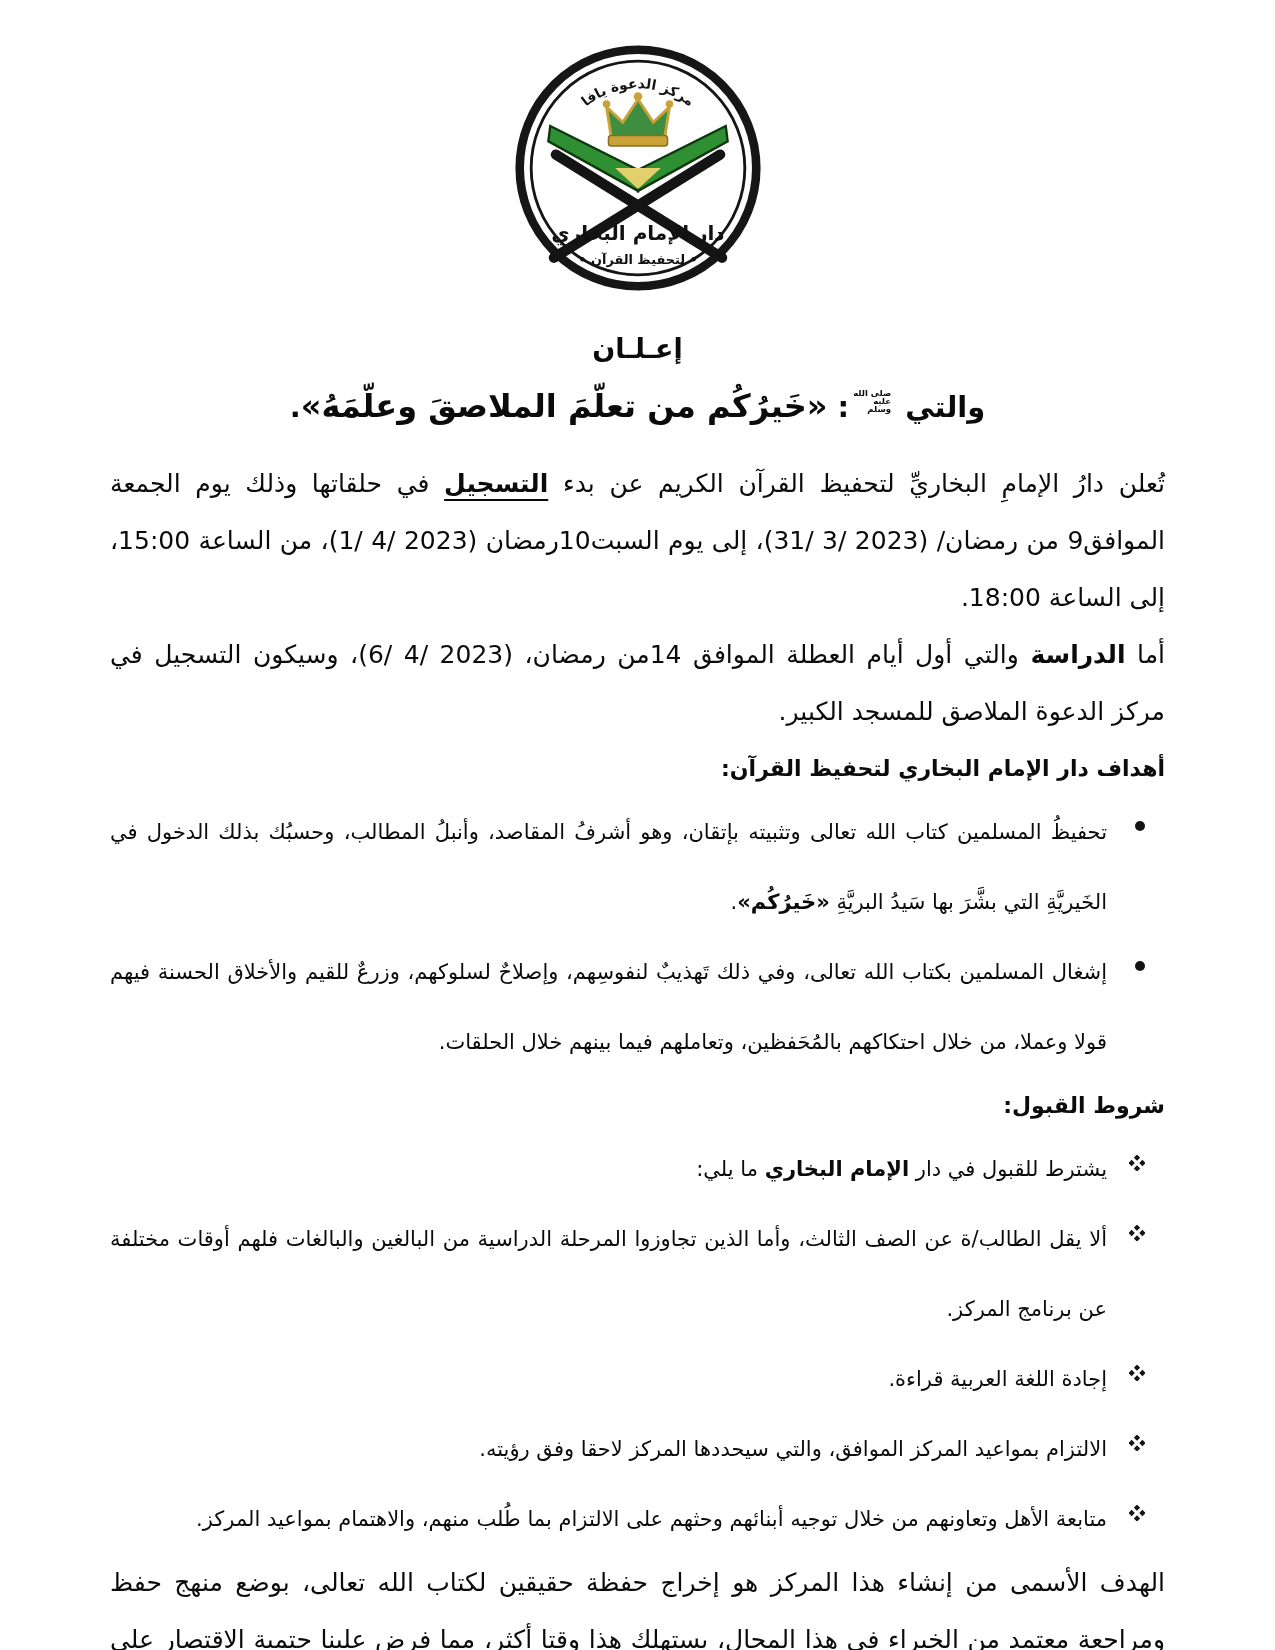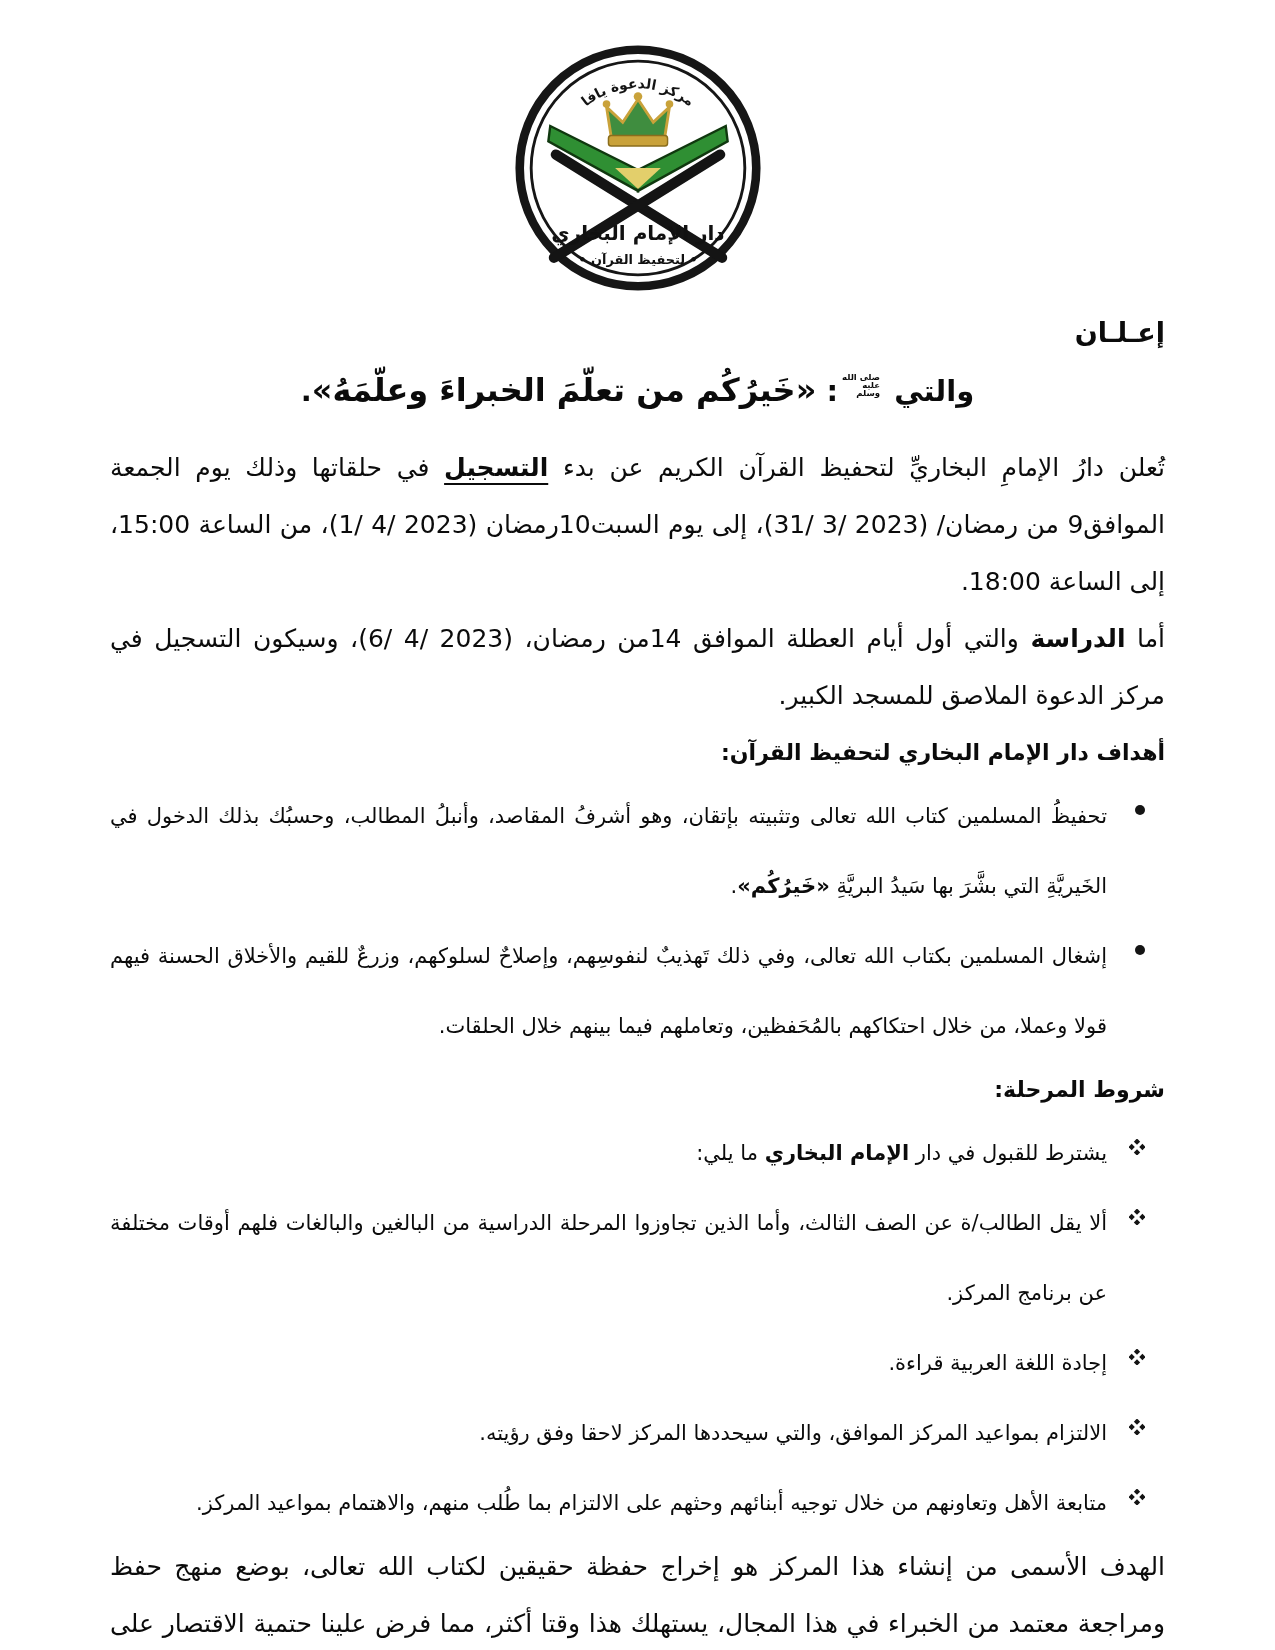--- a/index.html
+++ b/index.html
@@ -14,22 +14,22 @@
     box-sizing:border-box;
     padding:0 110px;
     overflow:hidden;
   }
   
   .logo-wrap{width:248px;margin:44px auto 0;}
   .logo-svg{display:block;width:248px;height:248px;}
   .logo-svg text{font-family:"DejaVu Sans", sans-serif;}
   
   .title{
-    text-align:right;font-weight:bold;font-size:27px;
-    margin:20px 0 0;line-height:42px;
+    text-align:center;font-weight:bold;font-size:27px;
+    margin:36px 0 0;line-height:42px;
   }
   .quote{
     text-align:center;font-size:29px;font-weight:bold;
     margin:8px 0 20px;line-height:56px;
   }
   .quote .q-text{font-size:32px;}
   .saw{
     display:inline-block;vertical-align:middle;
     margin:0 4px;transform:translateY(-8px);
     text-align:right;font-weight:bold;
@@ -81,33 +81,33 @@
         <path d="M130,154 L224,102 L222,86 L130,132 Z" fill="#2f8f33" stroke="#10380f" stroke-width="2.5"></path>
         <path d="M130,152 L106,130 L154,130 Z" fill="#e3cf6b"></path>
       </g>
       <text x="130" y="206" text-anchor="middle" font-size="21" font-weight="bold" fill="#111111">دار الإمام البخاري</text>
       <text x="130" y="231" text-anchor="middle" font-size="13.5" font-weight="bold" fill="#111111">• لتحفيظ القرآن •</text>
     </svg>
   </div>
 
   <h1 class="title">إعـلـان</h1>
 
-  <div class="quote"><span class="b">والتي </span><span class="saw"><span>صلى الله</span><span>عليه</span><span>وسلم</span></span><span class="b">: </span><span class="q-text">«خَيرُكُم من تعلّمَ الخبراءَ وعلّمَهُ»</span><span class="b">.</span></div>
+  <div class="quote"><span class="b">والتي </span><span class="saw"><span>صلى الله</span><span>عليه</span><span>وسلم</span></span><span class="b">: </span><span class="q-text">«خَيرُكُم من تعلّمَ الملاصقَ وعلّمَهُ»</span><span class="b">.</span></div>
 
   <p class="body p1"><span>تُعلن دارُ الإمامِ البخاريِّ لتحفيظ القرآن الكريم عن بدء </span><span class="b u">التسجيل</span><span> في حلقاتها وذلك يوم الجمعة الموافق9 من رمضان/ </span><span class="num" dir="ltr">(31/ 3/ 2023)</span><span>، إلى يوم السبت10رمضان </span><span class="num" dir="ltr">(1/ 4/ 2023)</span><span>، من الساعة 15:00، إلى الساعة 18:00.</span></p>
 
   <p class="body"><span>أما </span><span class="b">الدراسة</span><span> والتي أول أيام العطلة الموافق 14من رمضان، </span><span class="num" dir="ltr">(6/ 4/ 2023)</span><span>، وسيكون التسجيل في مركز الدعوة الملاصق للمسجد الكبير.</span></p>
 
   <h2 class="h">أهداف دار الإمام البخاري لتحفيظ القرآن:</h2>
   <ul class="blist">
     <li><span class="marker dot"></span><span>تحفيظُ المسلمين كتاب الله تعالى وتثبيته بإتقان، وهو أشرفُ المقاصد، وأنبلُ المطالب، وحسبُك بذلك الدخول في الخَيريَّةِ التي بشَّرَ بها سَيدُ البريَّةِ </span><span class="b">«خَيرُكُم»</span><span>.</span></li>
     <li><span class="marker dot"></span><span>إشغال المسلمين بكتاب الله تعالى، وفي ذلك تَهذيبٌ لنفوسِهم، وإصلاحٌ لسلوكهم، وزرعٌ للقيم والأخلاق الحسنة فيهم قولا وعملا، من خلال احتكاكهم بالمُحَفظين، وتعاملهم فيما بينهم خلال الحلقات.</span></li>
   </ul>
 
-  <h2 class="h">شروط المرحلة:</h2>
+  <h2 class="h">شروط القبول:</h2>
   <ul class="blist">
     <li><svg class="marker dm" viewBox="0 0 20 20">
           <g fill="#141414">
             <rect x="7.2" y="0.5" width="5.6" height="5.6" transform="rotate(45 10 3.3)"></rect>
             <rect x="7.2" y="14" width="5.6" height="5.6" transform="rotate(45 10 16.8)"></rect>
             <rect x="0.5" y="7.2" width="5.6" height="5.6" transform="rotate(45 3.3 10)"></rect>
             <rect x="14" y="7.2" width="5.6" height="5.6" transform="rotate(45 16.8 10)"></rect>
           </g>
         </svg><span>يشترط للقبول في دار </span><span class="b">الإمام البخاري</span><span> ما يلي:</span></li>
     <li><svg class="marker dm" viewBox="0 0 20 20">

